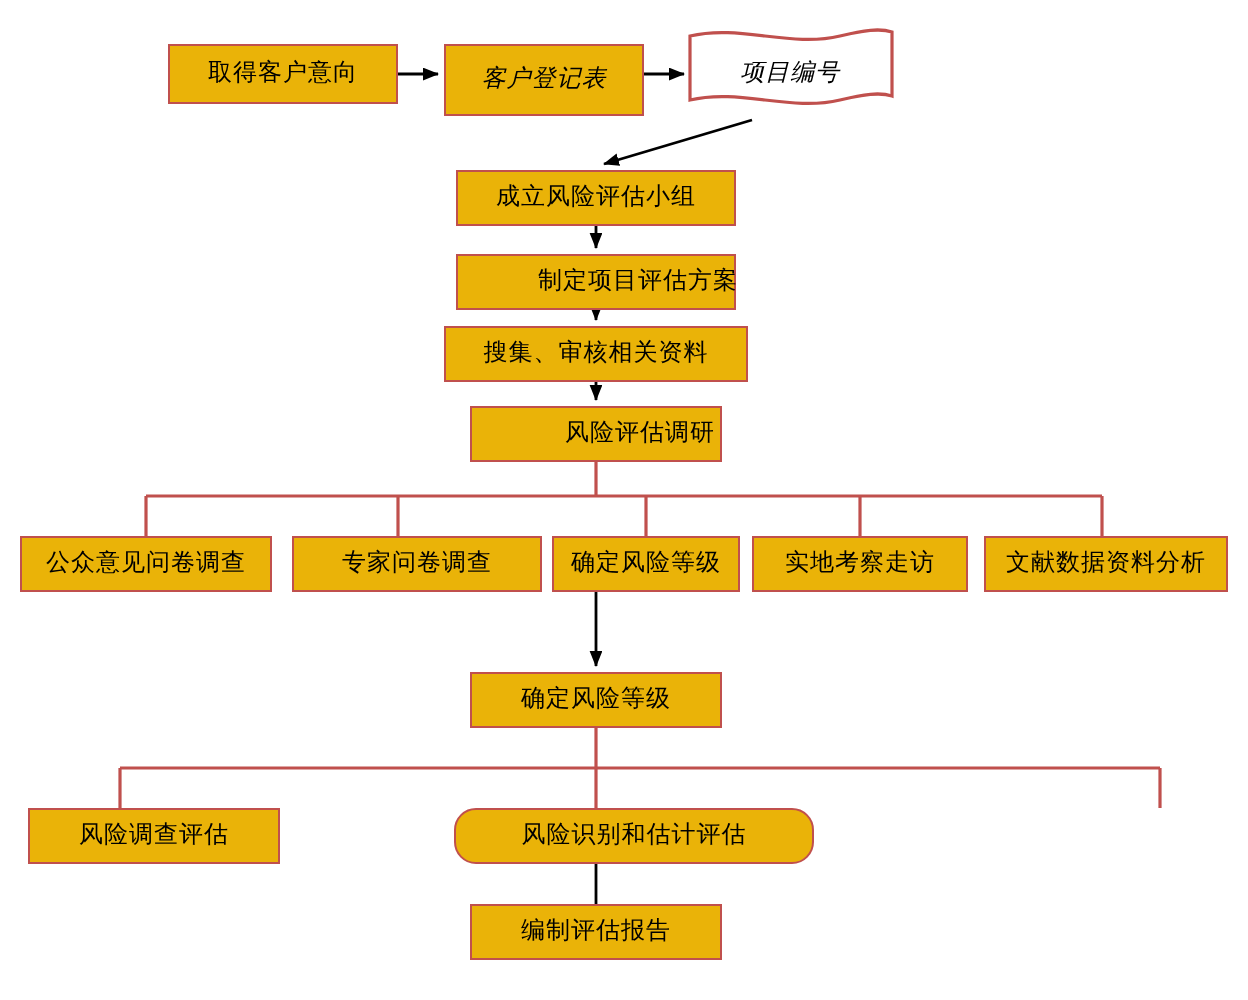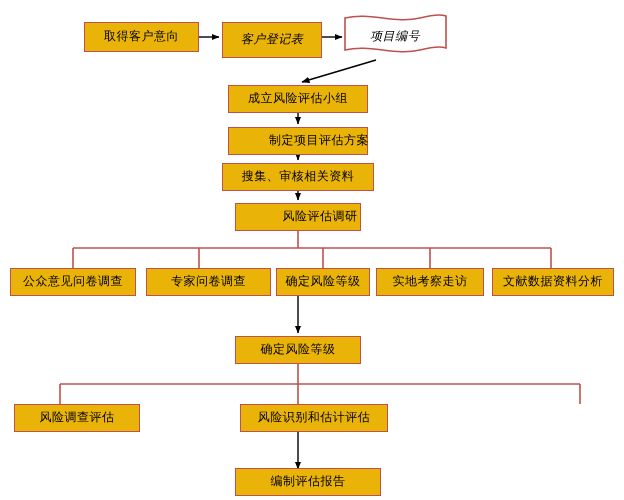--- a/index.html
+++ b/index.html
@@ -145,22 +145,22 @@
   </div>
 
   <div class="node" style="left:235px;top:336px;width:126px;height:28px;">
     <span>确定风险等级</span>
   </div>
 
   <div class="node" style="left:14px;top:404px;width:126px;height:28px;">
     <span>风险调查评估</span>
   </div>
 
-  <div class="node" style="left:240px;top:404px;width:148px;height:28px;">
+  <div class="node" style="left:227px;top:404px;width:180px;height:28px;border-radius:11px;">
     <span>风险识别和估计评估</span>
   </div>
 
 
-  <div class="node" style="left:235px;top:468px;width:146px;height:28px;text-align:right;">
+  <div class="node" style="left:235px;top:452px;width:126px;height:28px;text-align:right;">
     <span>编制评估报告</span>
   </div>
 
 </div>
 
 </body></html>

